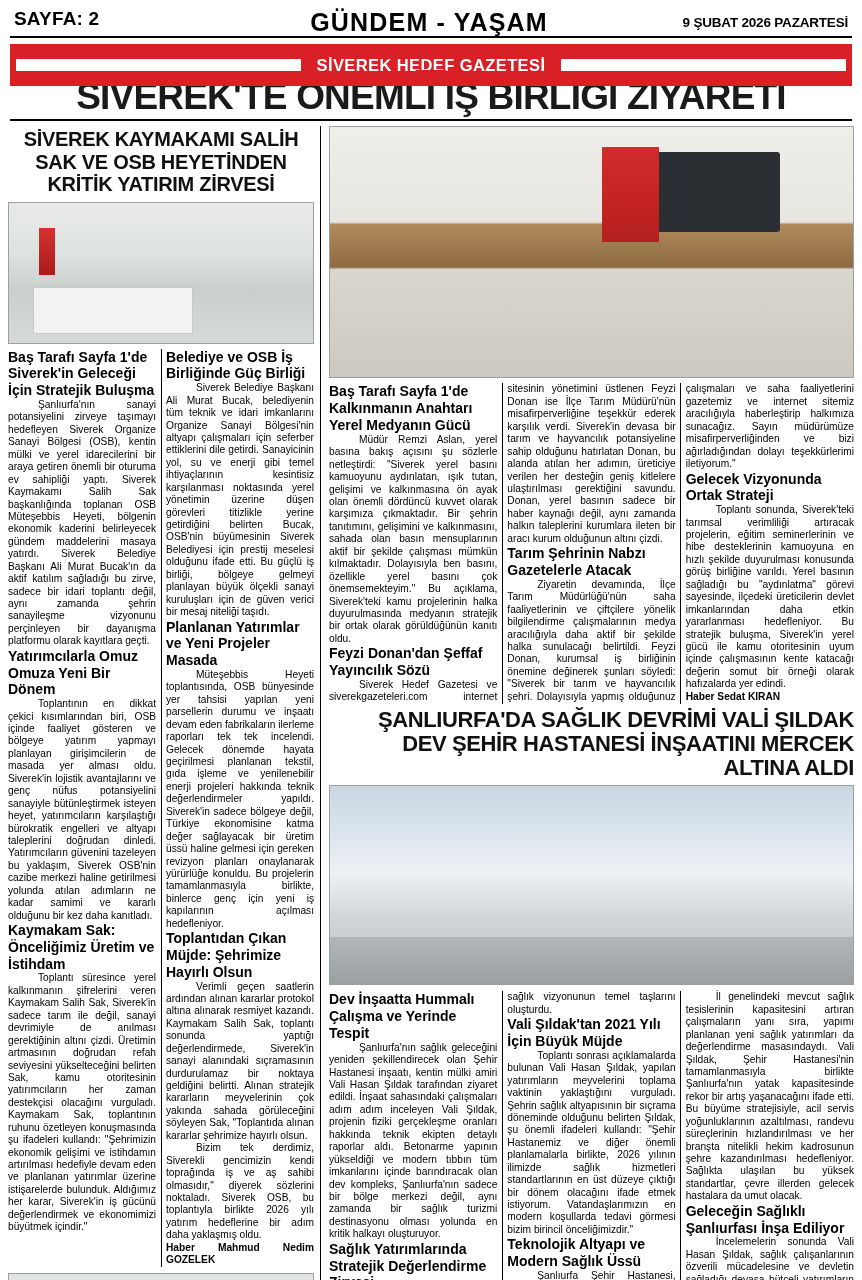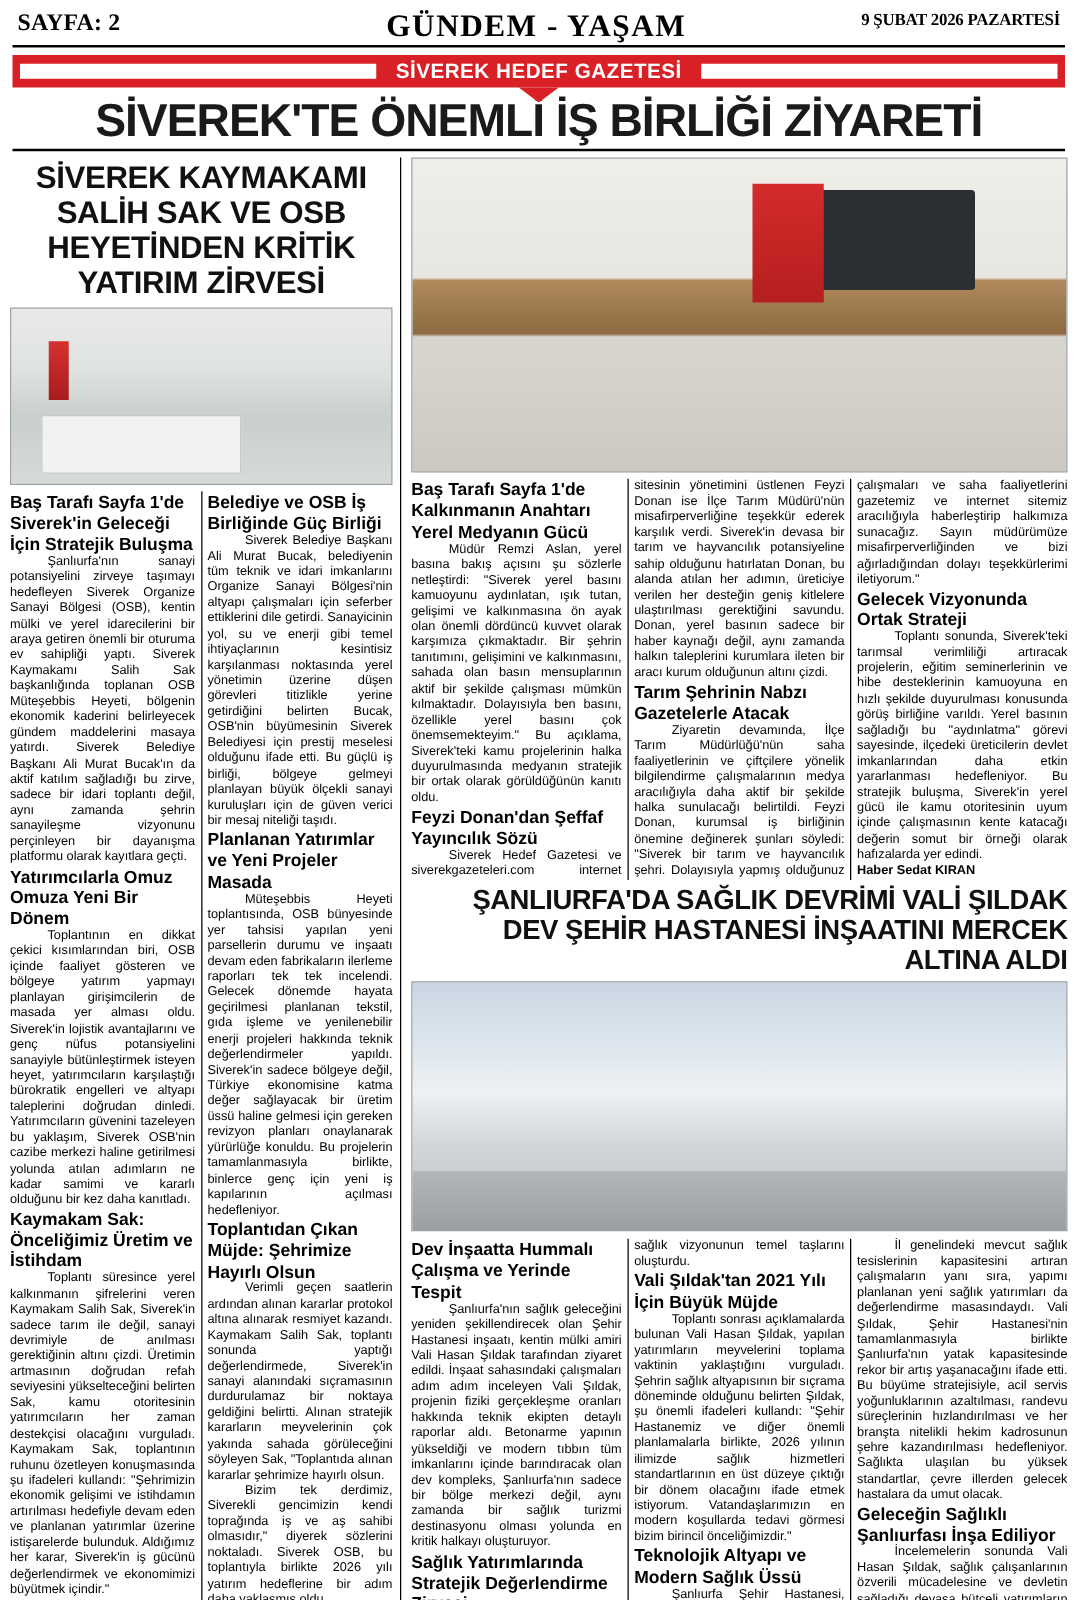--- a/index.html
+++ b/index.html
@@ -7,36 +7,35 @@
     width: 862px; height: 1280px;
     background: #ffffff;
     font-family: "Liberation Sans", sans-serif;
     color: #000;
     overflow: hidden;
   }
   .page { position: relative; width: 862px; height: 1280px; padding: 0 8px; }
 
   
   .masthead {
-    display: flex; align-items: flex-start; justify-content: space-between;
+    display: flex; align-items: flex-end; justify-content: space-between;
     padding: 8px 6px 4px 6px;
-    font-family: Liberation Serif, serif;
   }
   .masthead-page { font-size: 19px; font-weight: bold; letter-spacing: .2px; }
   .masthead-section {
     font-size: 25px; font-weight: bold; letter-spacing: 1.2px;
     position: absolute; left: 0; right: 4px; text-align: center; top: 8px;
   }
   .masthead-date { font-size: 13.5px; font-weight: bold; letter-spacing: -.2px; }
   .masthead-rule { border-top: 2px solid #000; margin: 2px 2px 0 2px; }
 
   
   .banner-wrap { position: relative; height: 30px; margin: 6px 2px 0 2px; }
   .banner-bar {
-    position: absolute; left: 0; right: 0; top: 0; height: 26px;
+    position: absolute; left: 0; right: 0; top: 0; height: 42px;
     background: #d92027;
     display: flex; align-items: center; justify-content: space-between;
     padding: 0 6px;
   }
   .banner-white { height: 12px; background: #fff; flex: 1; }
   .banner-center {
     position: relative; display: flex; flex-direction: column; align-items: center;
     margin: 0 6px;
   }
   .banner-title {
@@ -65,21 +64,21 @@
   
   .body-area { display: flex; gap: 0; margin-top: 5px; }
   .col { position: relative; }
   .col-sep { border-left: 1px solid #000; }
 
   .left-block { width: 312px; padding-right: 6px; }
   .right-block { width: 534px; padding-left: 8px; }
 
   
   .deck {
-    text-align: center; font-weight: bold; font-size: 25px; line-height: 1.12;
+    text-align: center; font-weight: bold; font-size: 20px; line-height: 1.12;
     letter-spacing: -0.3px; padding: 2px 2px 6px 2px; color: #111;
   }
 
   .photo { width: 100%; display: block; border: 0; }
   .photo-office { height: 252px; }
   .photo-hall   { height: 96px; }
   .photo-meeting{ height: 142px; }
   .photo-hosp   { height: 200px; }
 
   .twocol { column-count: 2; column-gap: 10px; column-rule: 1px solid #000; }

